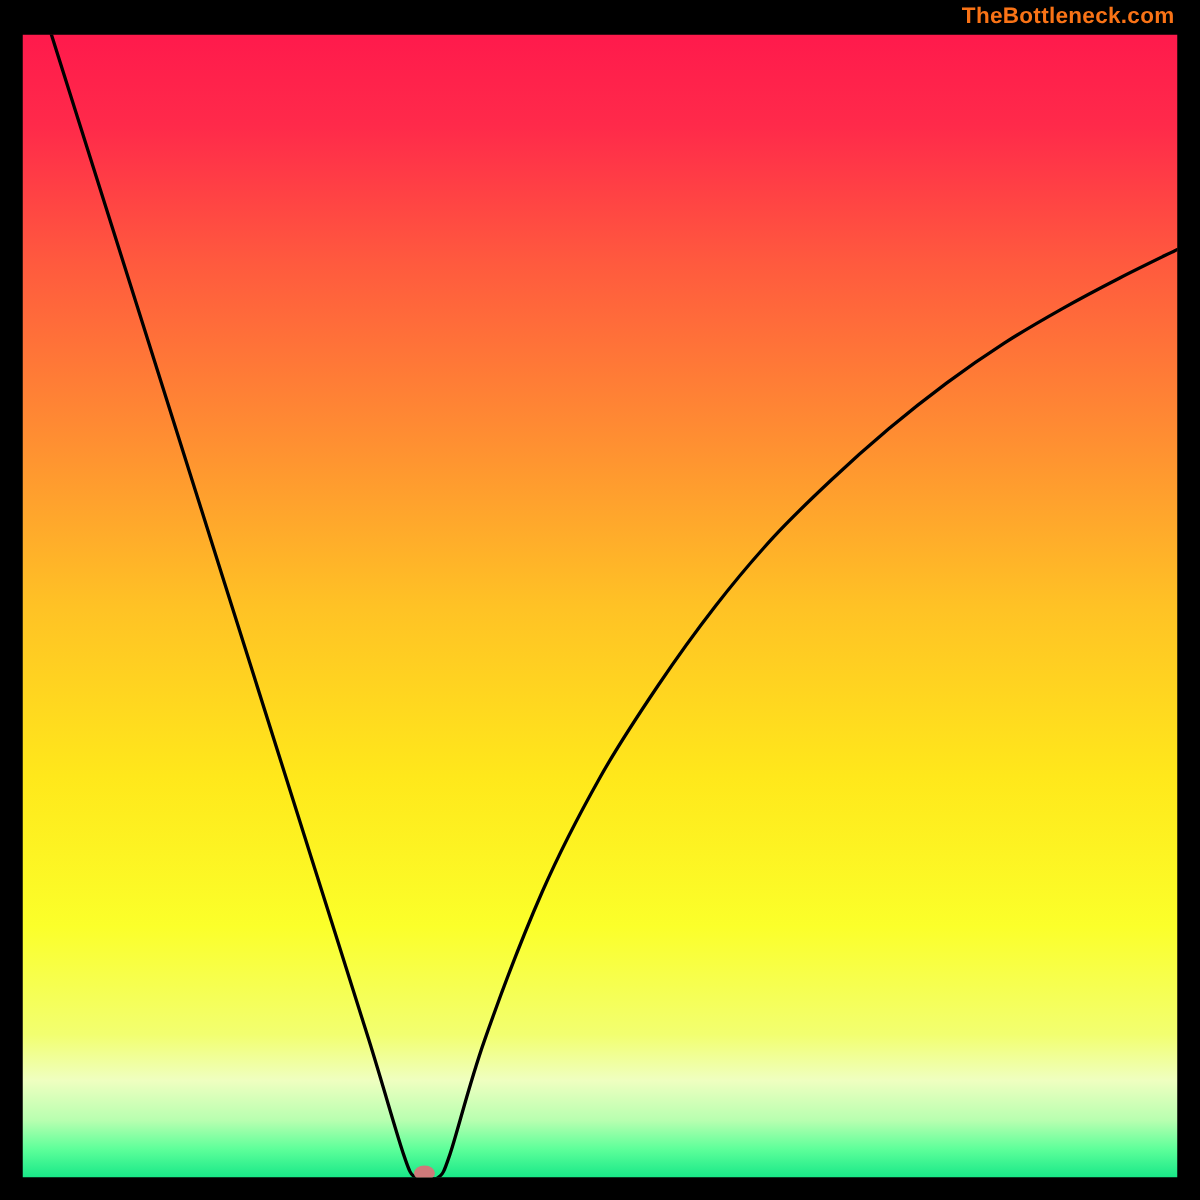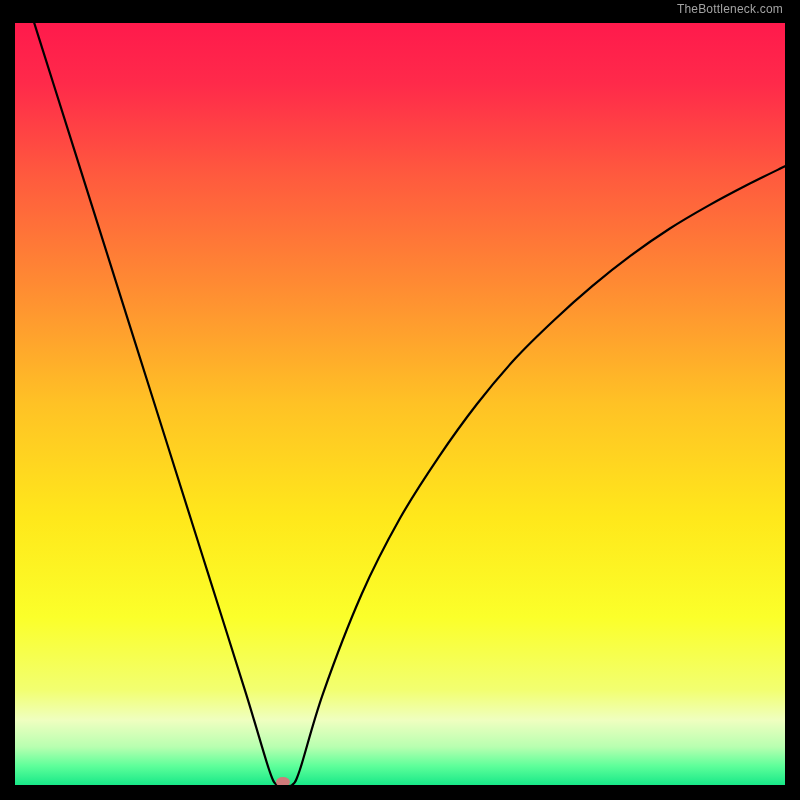--- a/index.html
+++ b/index.html
@@ -17,23 +17,23 @@
     left: 15px;
     top: 23px;
     width: 770px;
     height: 762px;
     background: #000;
   }
   .watermark {
     position: absolute;
     right: 17px;
     top: 2px;
-    font-size: 12px;
-    font-weight: 400;
-    color: #a3a3a3;
+    font-size: 15px;
+    font-weight: 700;
+    color: #f97316;
     letter-spacing: 0.2px;
   }
   svg { display: block; }
 </style>
 </head>
 <body>
 
 <div class="watermark">TheBottleneck.com</div>
 
 <div class="frame">

